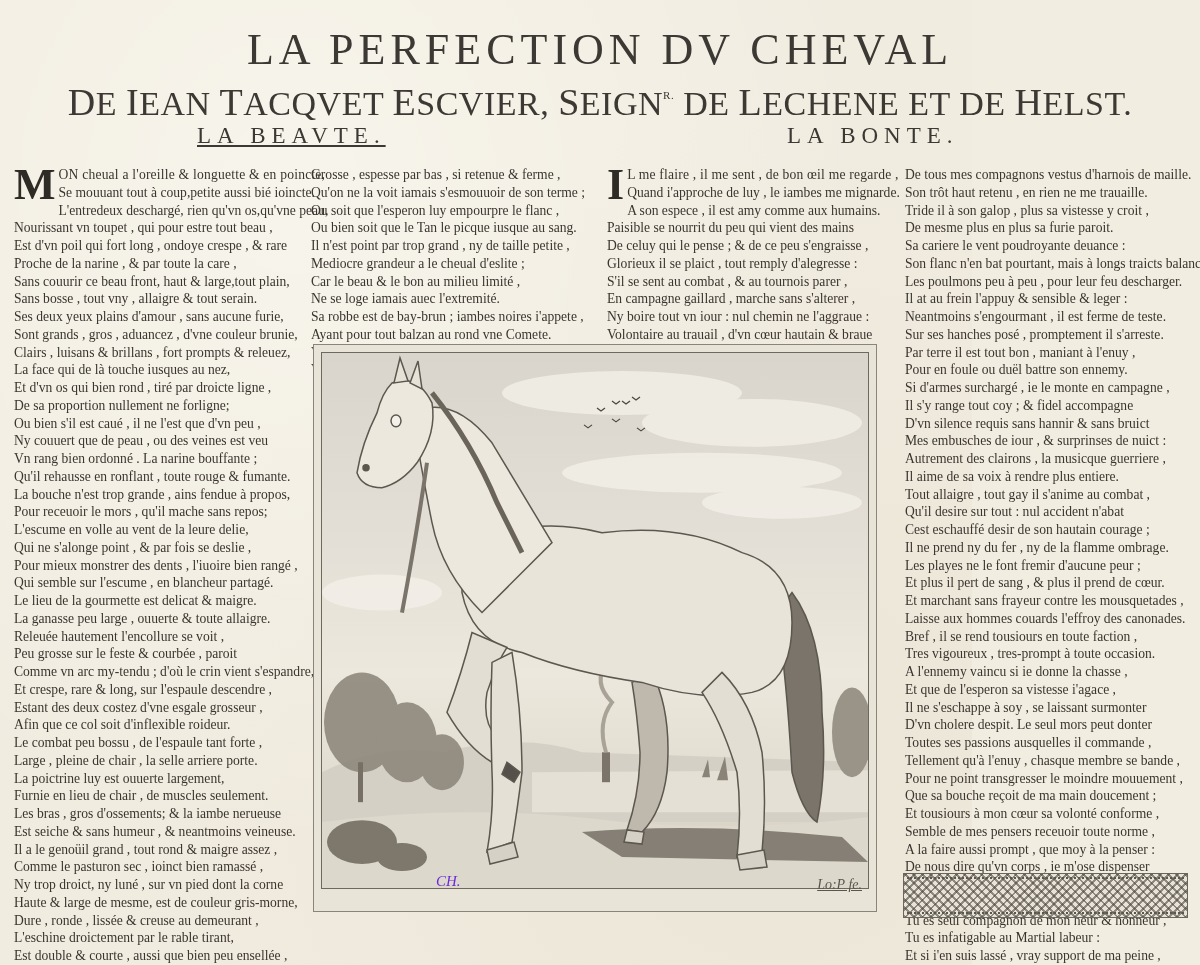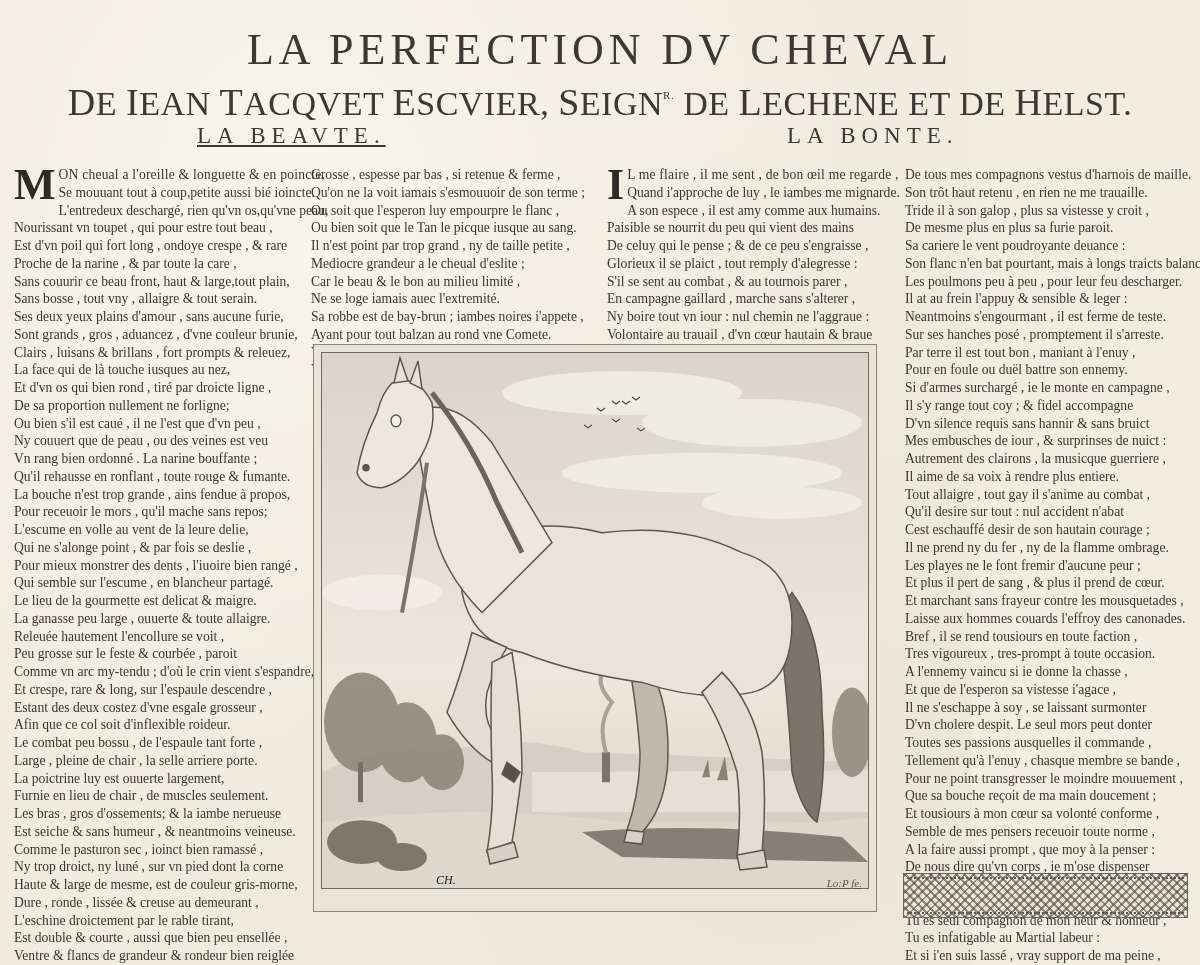--- a/index.html
+++ b/index.html
@@ -56,25 +56,25 @@
     border:1px solid #8a847a; background:#e9e4d8;
   }
   .plate-inner {
     position:absolute; left:7px; top:7px; right:7px; bottom:22px;
     border:1px solid #6e685f;
     background:linear-gradient(180deg,#d9d5cc 0%,#e3dfd6 35%,#ece8dd 60%,#e2ddd0 80%,#cfc9bb 100%);
     overflow:hidden;
   }
   .plate svg { position:absolute; left:0; top:0; width:100%; height:100%; }
   .monogram {
-    position:absolute; left:122px; top:528px; font-size:12px; font-style:italic;
-    color:#0f172a; font-family:"Liberation Serif",serif;text-align:right;
+    position:absolute; left:122px; top:528px; font-size:15px; font-style:italic;
+    color:#6d28d9; font-family:"Liberation Serif",serif;text-align:right;
   }
   .signature {
-    position:absolute; right:14px; top:532px; font-size:11px; font-style:italic;
+    position:absolute; right:14px; top:532px; font-size:14px; font-style:italic;
     color:#5a554e; font-family:"Liberation Serif",serif;text-decoration:underline;
   }
 
   .ornament {
     position:absolute; left:903px; top:873px; width:283px; height:43px;
     border:1px solid #6a655d;
     background:
       repeating-linear-gradient(45deg, rgba(70,65,58,0.55) 0 2px, rgba(0,0,0,0) 2px 6px),
       repeating-linear-gradient(-45deg, rgba(70,65,58,0.55) 0 2px, rgba(0,0,0,0) 2px 6px),
       #e8e3d6;
@@ -131,20 +131,21 @@
     <span class="line">Comme vn arc my-tendu ; d'où le crin vient s'espandre,</span>
     <span class="line">Et crespe, rare &amp; long, sur l'espaule descendre ,</span>
     <span class="line">Estant des deux costez d'vne esgale grosseur ,</span>
     <span class="line">Afin que ce col soit d'inflexible roideur.</span>
     <span class="line">Le combat peu bossu , de l'espaule tant forte ,</span>
     <span class="line">Large , pleine de chair , la selle arriere porte.</span>
     <span class="line">La poictrine luy est ouuerte largement,</span>
     <span class="line">Furnie en lieu de chair , de muscles seulement.</span>
     <span class="line">Les bras , gros d'ossements; &amp; la iambe nerueuse</span>
     <span class="line">Est seiche &amp; sans humeur , &amp; neantmoins veineuse.</span>
+    <span class="line">Il a le genoüil grand , tout rond &amp; maigre assez ,</span>
     <span class="line">Comme le pasturon sec , ioinct bien ramassé ,</span>
     <span class="line">Ny trop droict, ny luné , sur vn pied dont la corne</span>
     <span class="line">Haute &amp; large de mesme, est de couleur gris-morne,</span>
     <span class="line">Dure , ronde , lissée &amp; creuse au demeurant ,</span>
     <span class="line">L'eschine droictement par le rable tirant,</span>
     <span class="line">Est double &amp; courte , aussi que bien peu ensellée ,</span>
     <span class="line">Ventre &amp; flancs de grandeur &amp; rondeur bien reiglée</span>
 
   </div>
 

